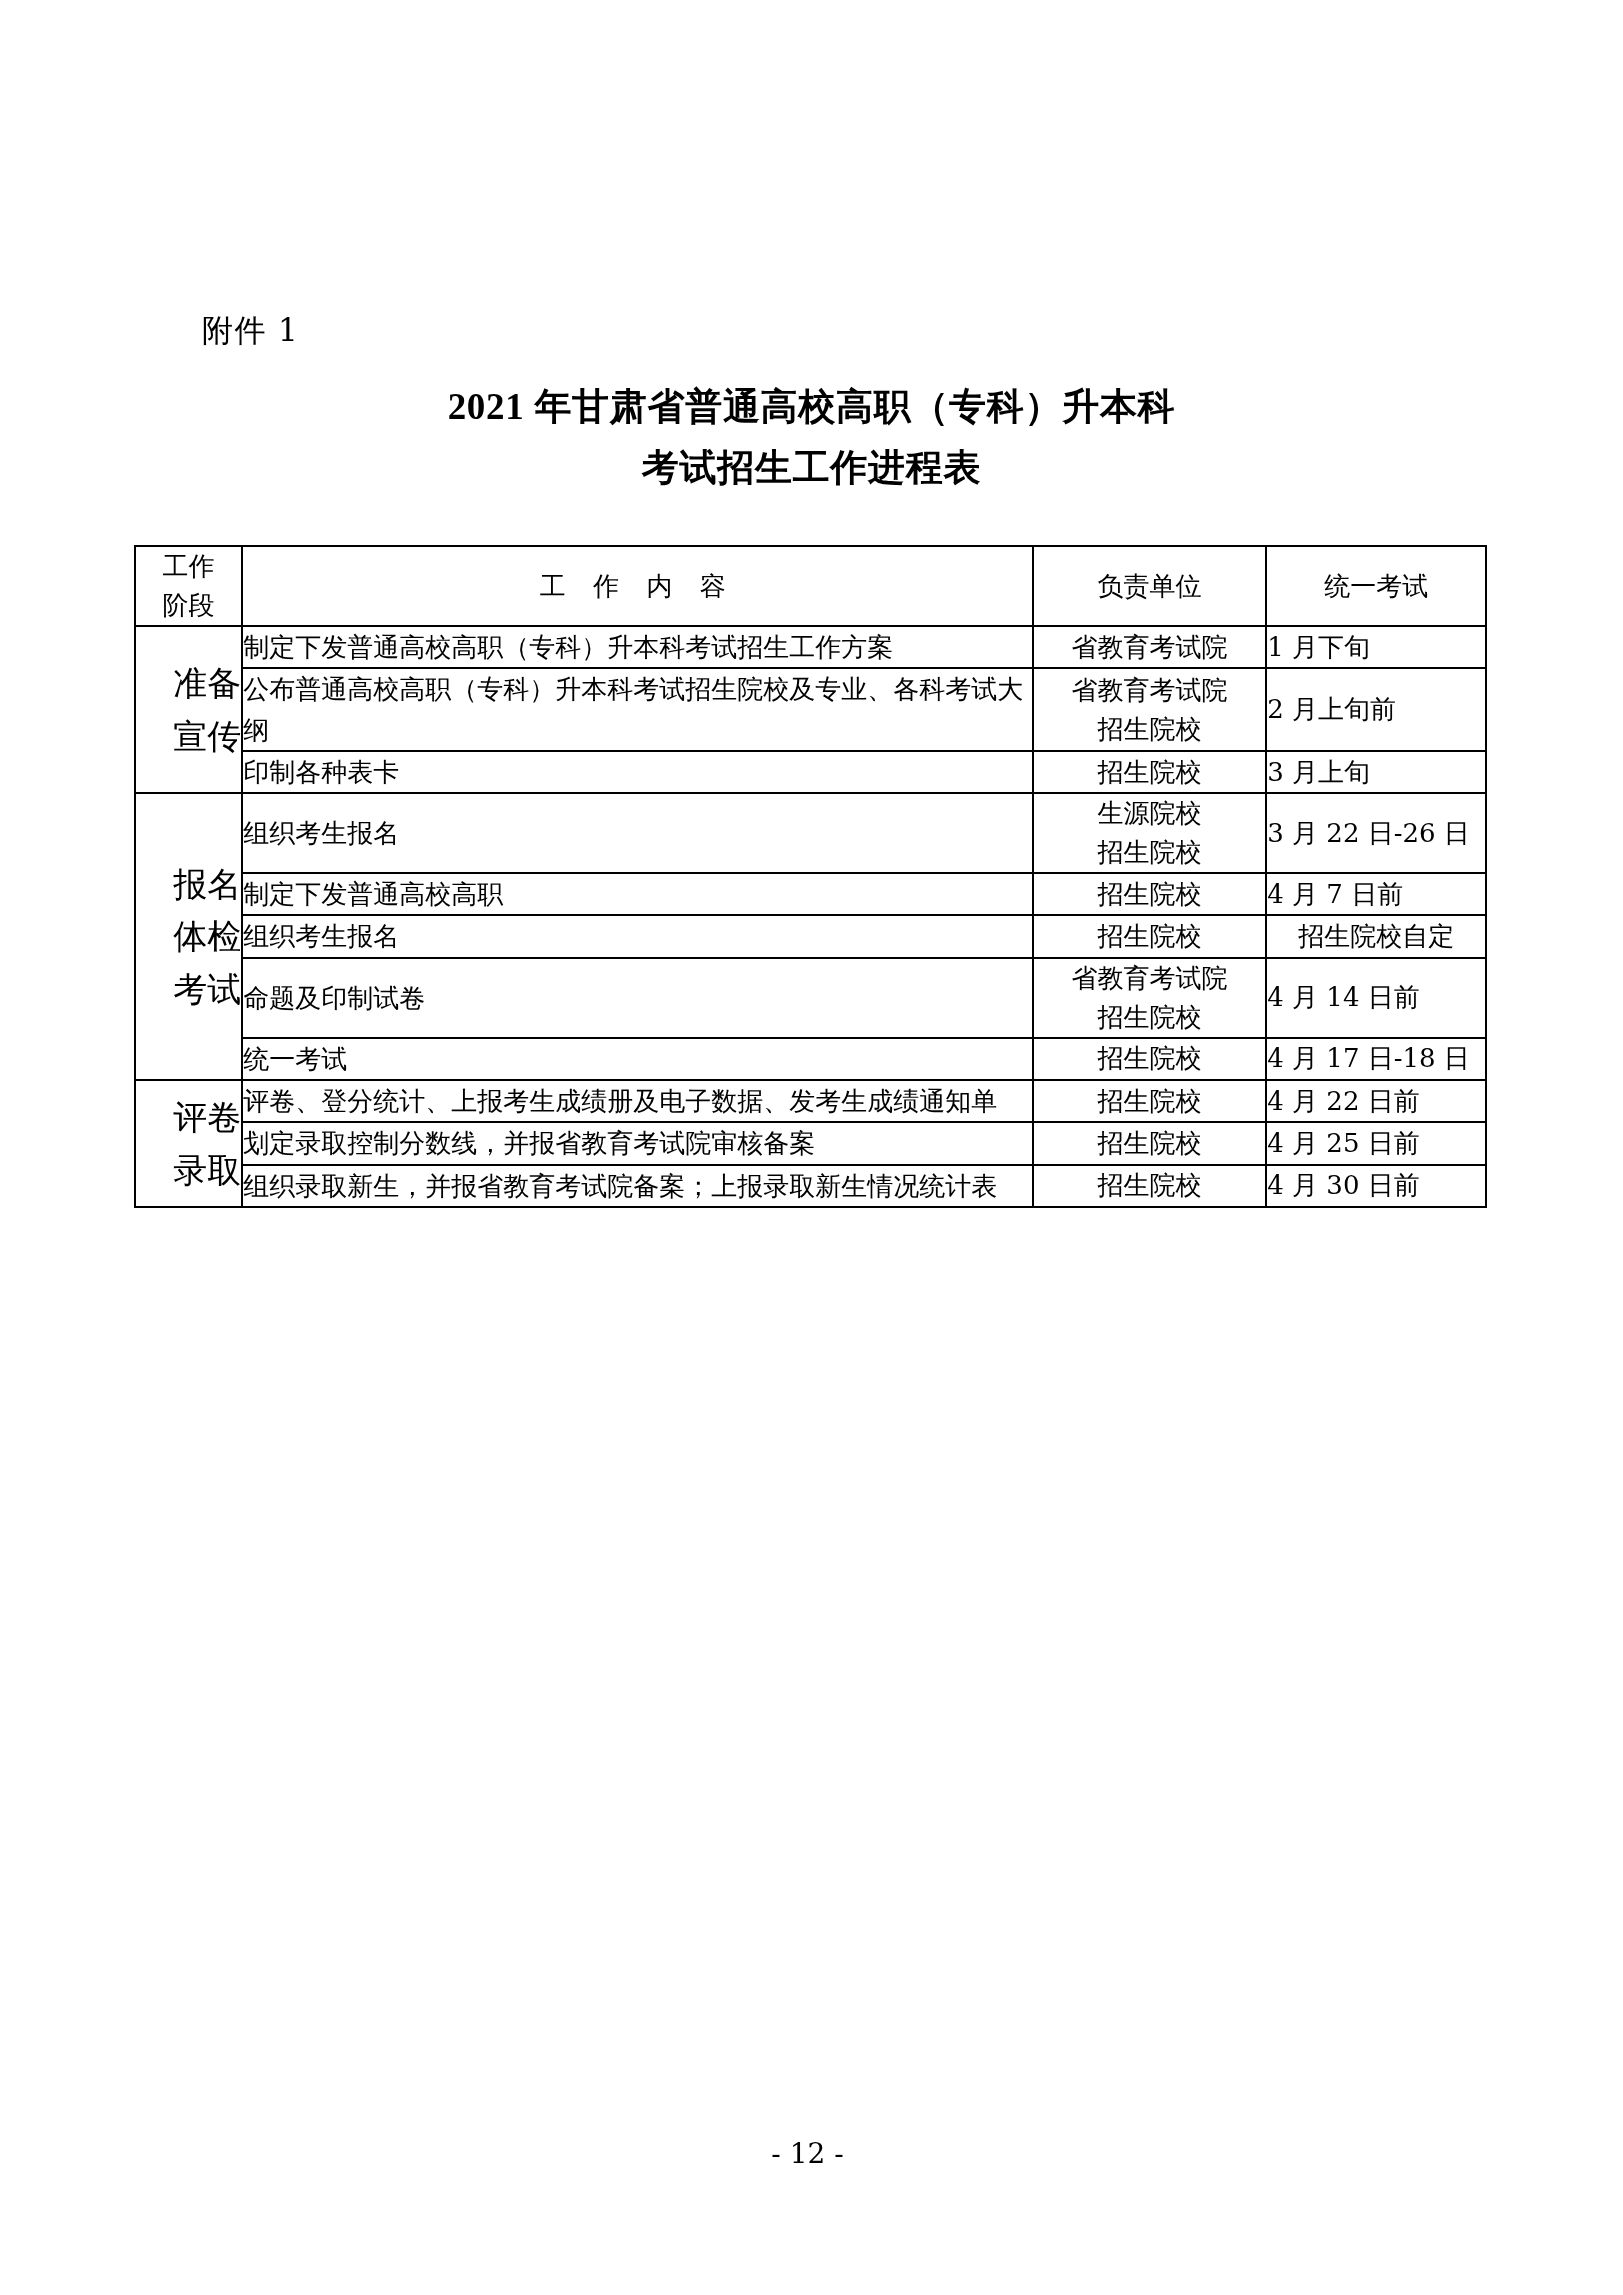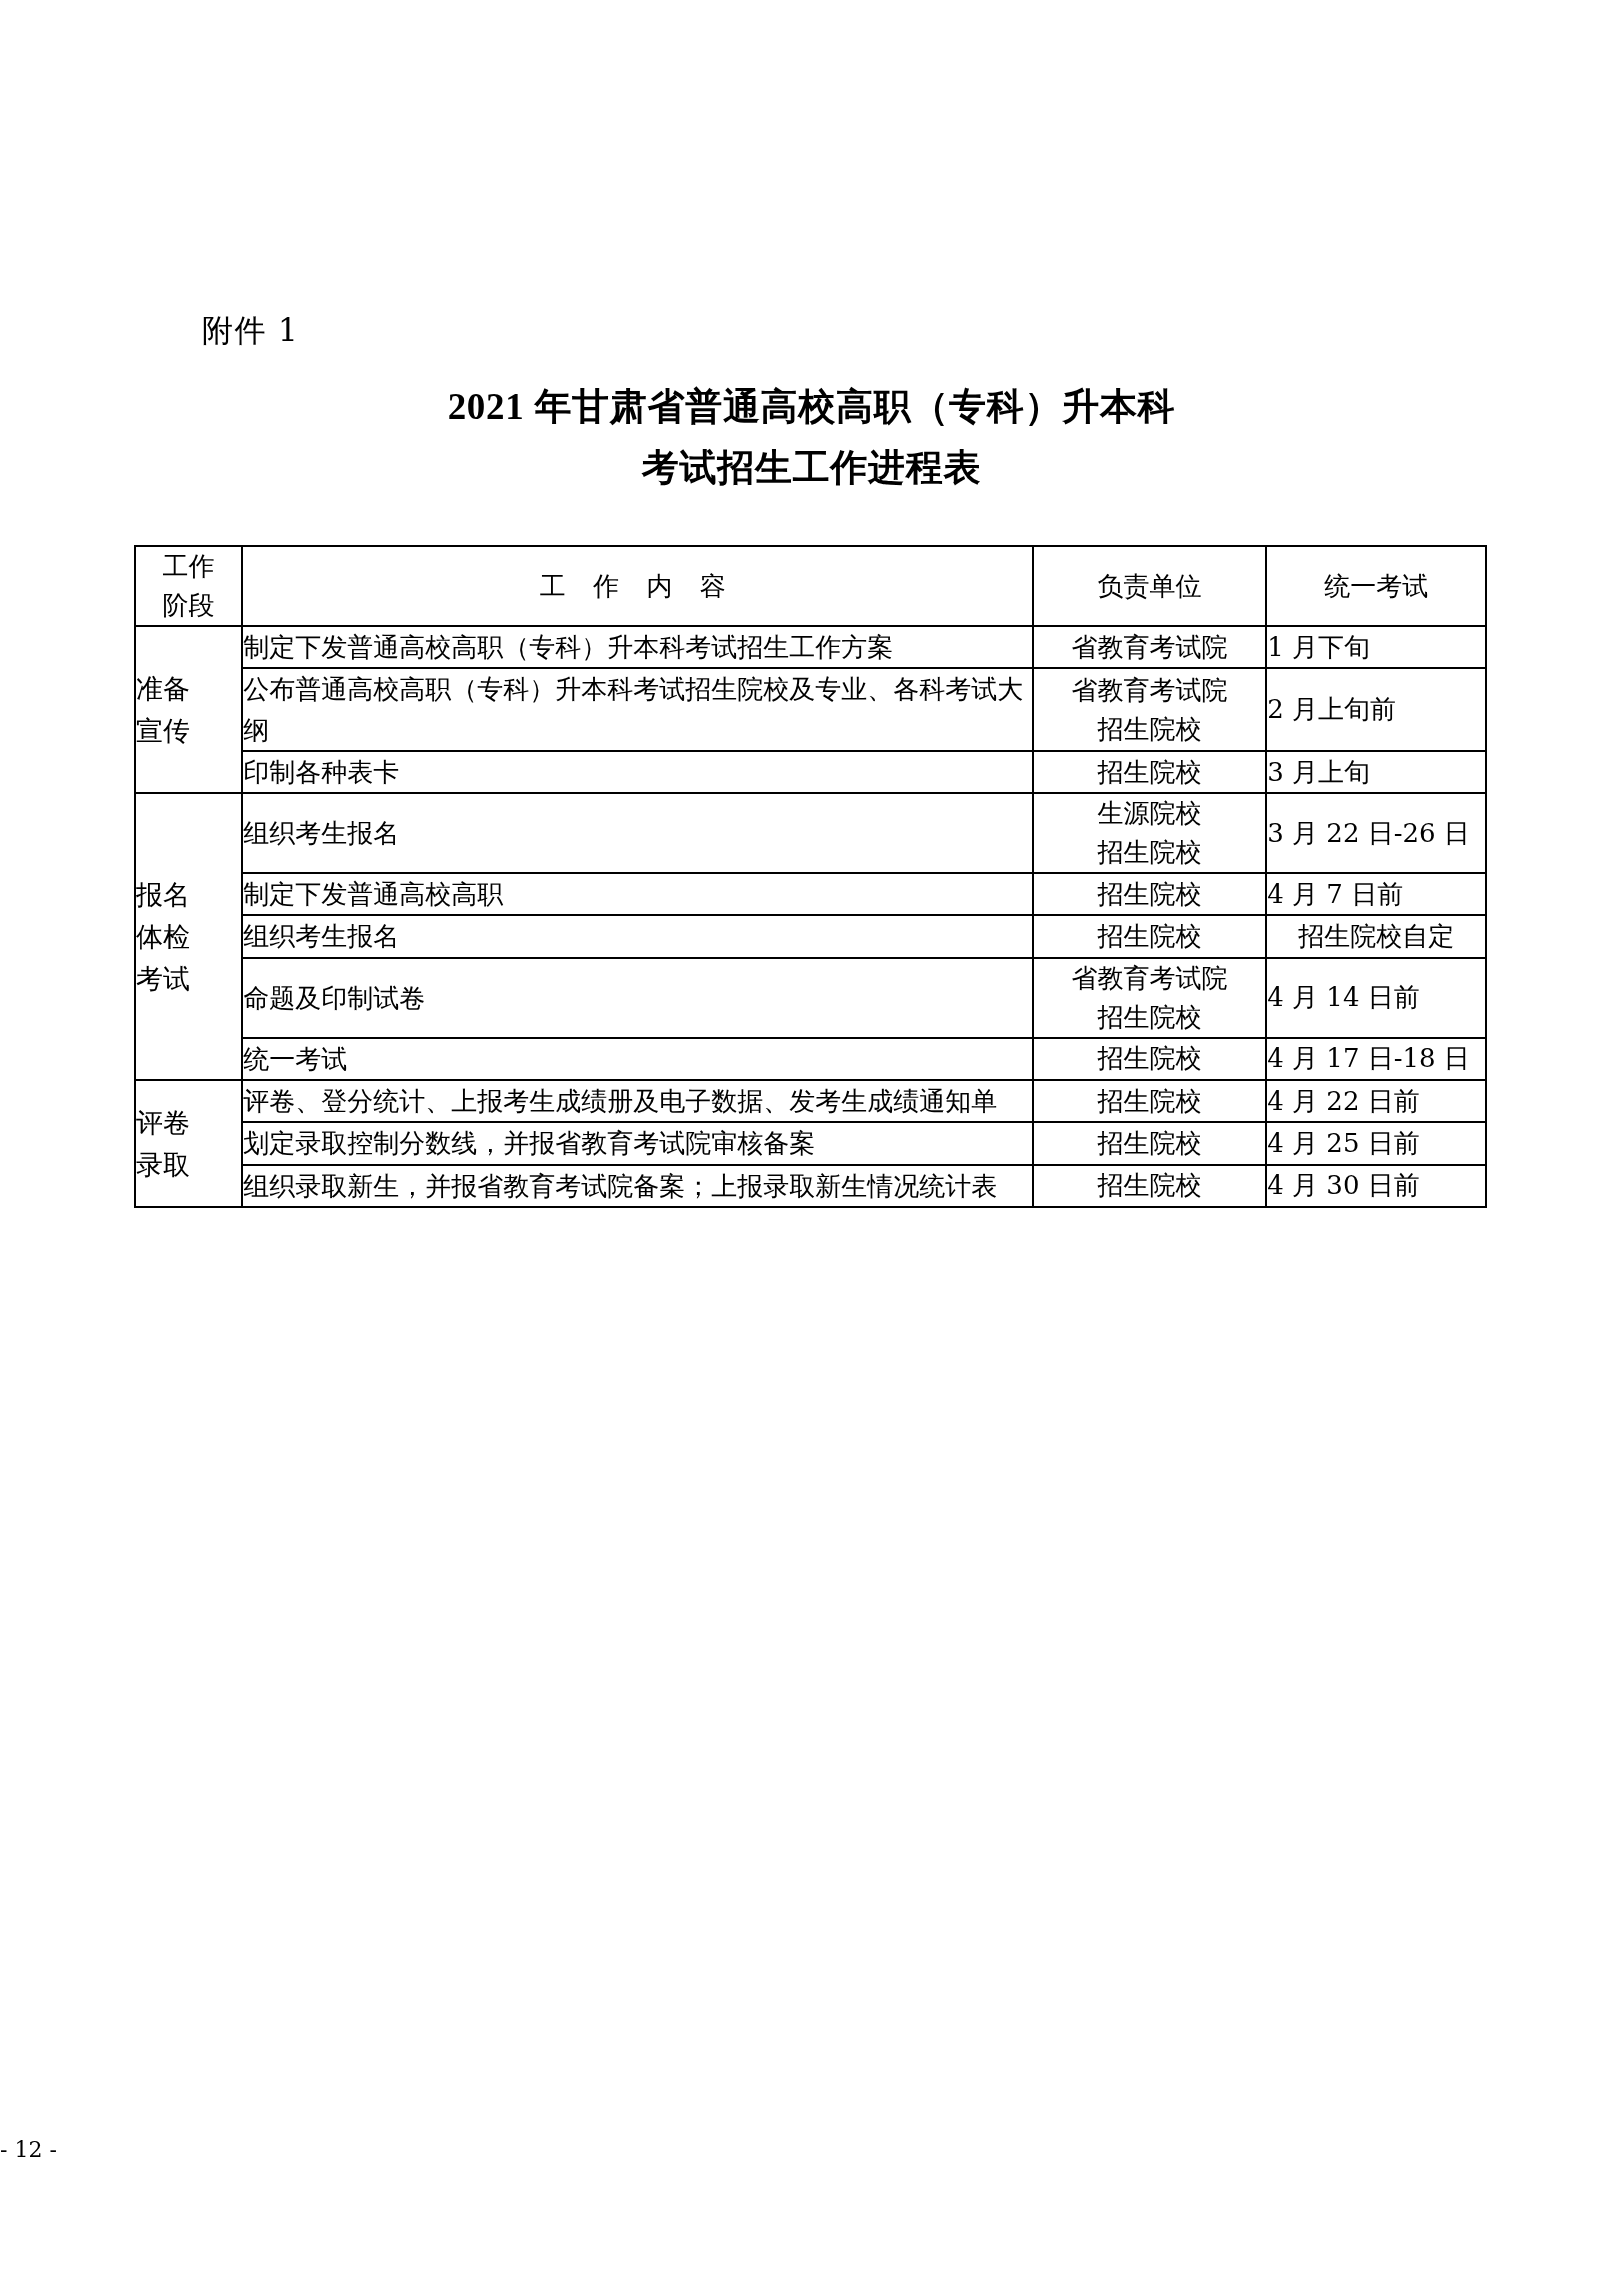--- a/index.html
+++ b/index.html
@@ -79,24 +79,24 @@
     font-weight: normal;
     padding: 12.3px 0;
   }
   th.h-time {
     width: 205px;
     text-align: center;
     font-weight: normal;
     padding: 12.3px 0;
   }
   td.stage-cell {
-    text-align: left;
+    text-align: right;
     line-height: 1.55;
     padding: 6.8px 4.1px;
-    font-size: 27px;
+    font-size: 34px;
   }
   td.content-cell {
     text-align: left;
     padding: 15px 16.4px 15px 19px;
     line-height: 1.55;
   }
   td.unit-cell {
     text-align: center;
     padding: 12.3px 5.5px;
     line-height: 1.5;
@@ -109,21 +109,22 @@
   }
   td.time-cell.center {
     text-align: center;
     padding-left: 0;
   }
   .page-number {
     position: absolute;
     left: 0;
     right: 8px;
     top: 2137px;
-    font-size: 22px;
+    text-align: center;
+    font-size: 28px;
     font-family: "DejaVu Serif", "Liberation Serif", serif;
   }
 </style>
 </head>
 <body>
 
 <div class="page">
 
   <div class="attachment-label">附件 1</div>
 

